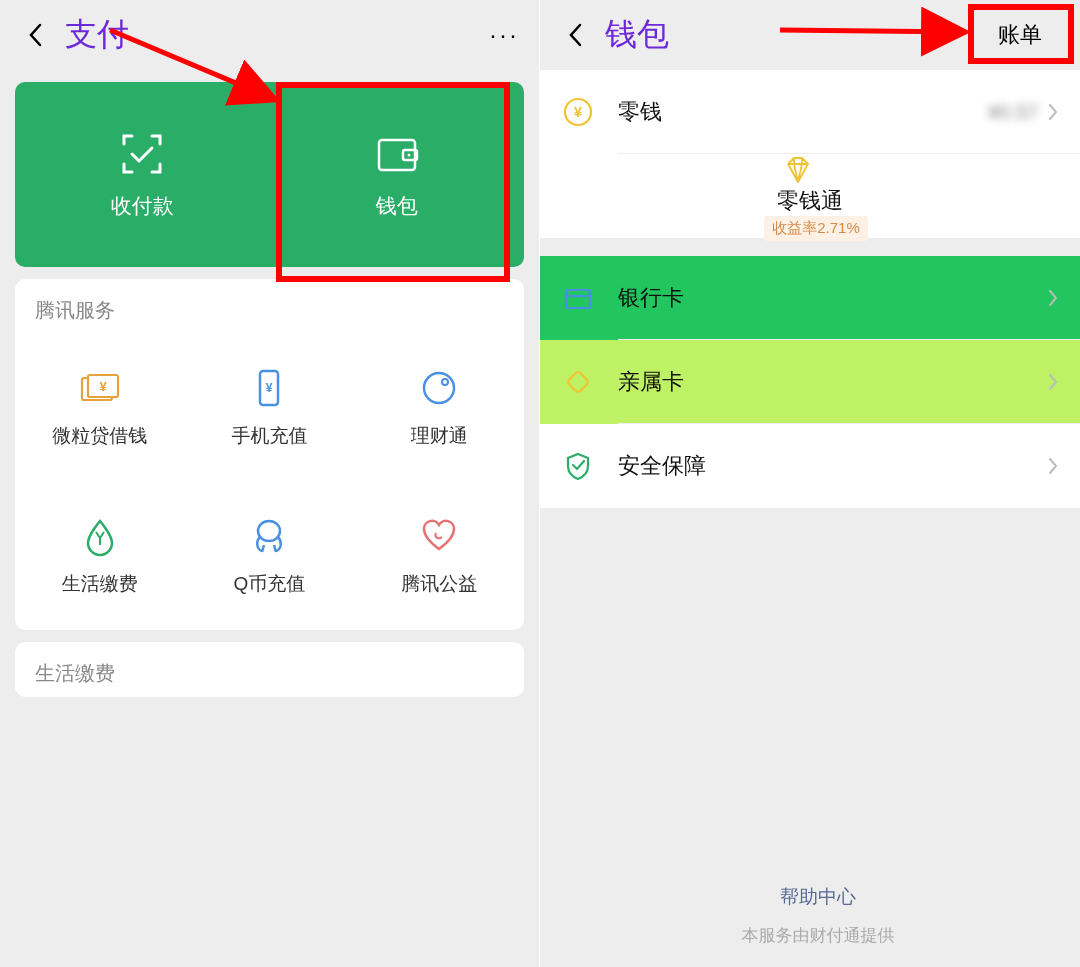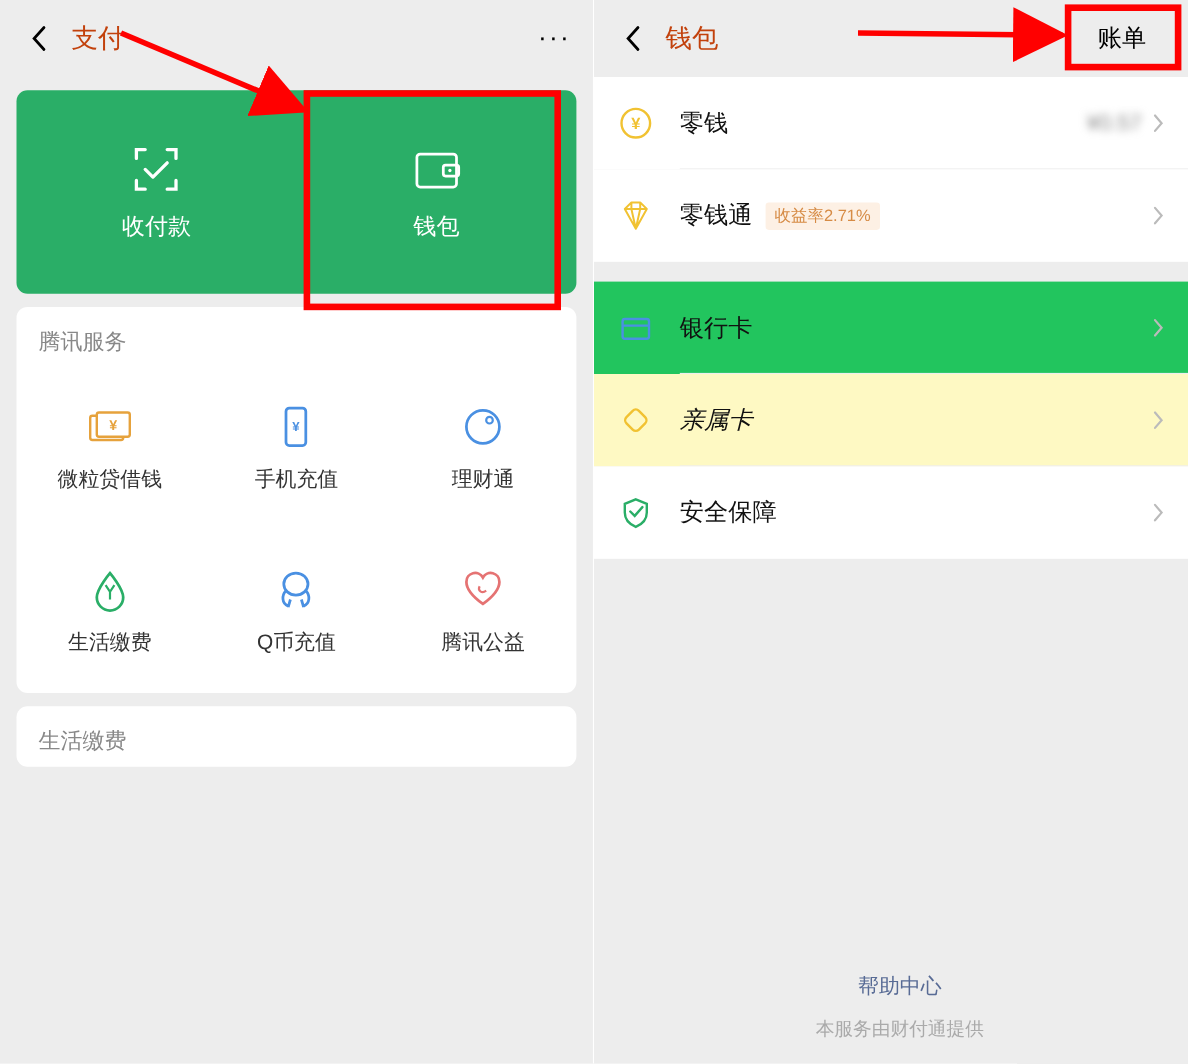--- a/index.html
+++ b/index.html
@@ -27,22 +27,22 @@
     }
     .back-btn {
       width: 30px;
       height: 30px;
       display: flex;
       align-items: center;
       justify-content: center;
       cursor: pointer;
     }
     .header-title {
-      font-size: 24px;
-      color: #c2410c;
+      font-size: 32px;
+      color: #6d28d9;
       margin-left: 15px;
       font-weight: 400;
     }
     .header-right {
       margin-left: auto;
       display: flex;
       align-items: center;
     }
     .more-icon {
       font-size: 24px;
@@ -300,42 +300,42 @@
         <div class="list-icon"><svg viewBox="0 0 32 32">
             <circle cx="16" cy="16" r="13" stroke="#f1c232" stroke-width="2.2" fill="none"></circle>
             <text x="16" y="21" font-size="15" fill="#f1c232" text-anchor="middle" font-weight="bold">¥</text>
           </svg></div>
     <div class="list-label">零钱</div>
         <div class="list-value">¥0.57</div>
         <svg class="chevron-right" width="10" height="18" viewBox="0 0 10 18">
           <path d="M2 2 L8 9 L2 16" stroke="#bbb" stroke-width="2" fill="none" stroke-linecap="round"></path>
         </svg>
       </div>
-      <div class="list-item group-end" style="background: rgb(255, 255, 255);">
+      <div class="list-item group-end" style="background: rgb(255, 255, 255); flex-direction: column;">
         <div class="list-icon"><svg viewBox="0 0 32 32">
             <path d="M6 10 L12 4 H20 L26 10 L16 28 Z M6 10 H26 M12 4 L12 10 L16 28 M20 4 L20 10 L16 28" stroke="#f1c232" stroke-width="1.8" fill="none" stroke-linejoin="round"></path>
           </svg></div>
     <div class="list-label">零钱通</div>
         <div class="list-badge">收益率2.71%</div>
         <svg class="chevron-right" width="10" height="18" viewBox="0 0 10 18">
           <path d="M2 2 L8 9 L2 16" stroke="#bbb" stroke-width="2" fill="none" stroke-linecap="round"></path>
         </svg>
       </div>
       <div class="list-group-gap"></div>
       <div class="list-item" style="background: #22c55e;">
         <div class="list-icon"><svg viewBox="0 0 32 32">
             <rect x="4" y="8" width="24" height="18" rx="2" stroke="#4a90e2" stroke-width="2.2" fill="none"></rect>
             <line x1="4" y1="14" x2="28" y2="14" stroke="#4a90e2" stroke-width="2.2"></line>
           </svg></div>
     <div class="list-label">银行卡</div>
         <svg class="chevron-right" width="10" height="18" viewBox="0 0 10 18">
           <path d="M2 2 L8 9 L2 16" stroke="#bbb" stroke-width="2" fill="none" stroke-linecap="round"></path>
         </svg>
       </div>
-      <div class="list-item" style="background: #fef9c3; font-style: italic;">
+      <div class="list-item" style="background: #bef264;">
         <div class="list-icon"><svg viewBox="0 0 32 32">
             <rect x="8" y="8" width="16" height="16" rx="4" stroke="#f1c232" stroke-width="2.2" fill="none" transform="rotate(45 16 16)"></rect>
           </svg></div>
     <div class="list-label">亲属卡</div>
         <svg class="chevron-right" width="10" height="18" viewBox="0 0 10 18">
           <path d="M2 2 L8 9 L2 16" stroke="#bbb" stroke-width="2" fill="none" stroke-linecap="round"></path>
         </svg>
       </div>
       <div class="list-item group-end" style="background: rgb(255, 255, 255);">
         <div class="list-icon"><svg viewBox="0 0 32 32">

